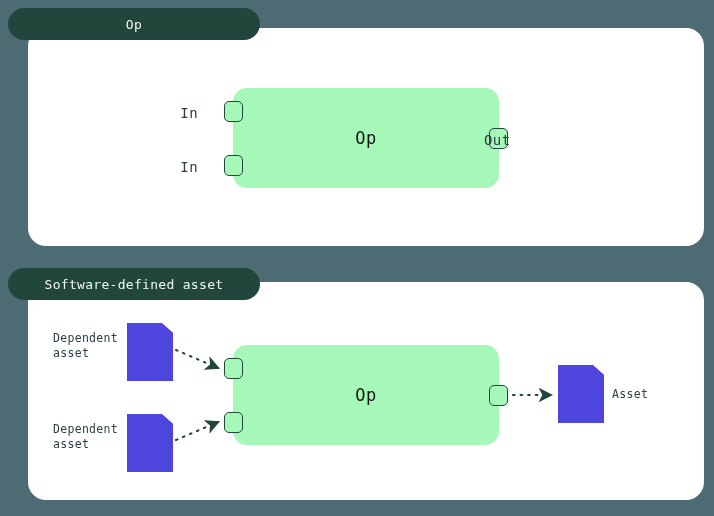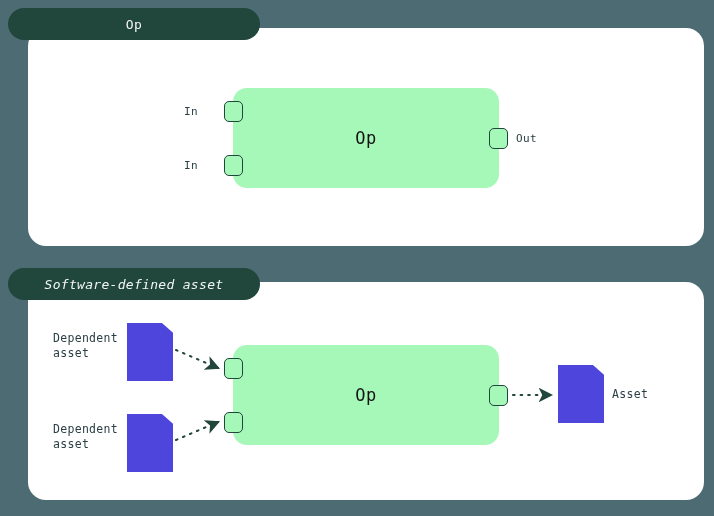--- a/index.html
+++ b/index.html
@@ -40,21 +40,21 @@
     letter-spacing: 0.3px;
     display: flex;
     align-items: center;
     justify-content: center;
     z-index: 3;
     white-space: nowrap;
     padding: 0 14px;
     box-sizing: border-box;
   }
   #tab-op  { left: 8px; top: 8px;   width: 252px; }
-  #tab-sda { left: 8px; top: 268px; width: 252px; font-style: italic; }
+  #tab-sda { left: 8px; top: 268px; width: 252px; }
 
   
   .op-box {
     position: absolute;
     background: #a6f8b8;
     border-radius: 14px;
     display: flex;
     align-items: center;
     justify-content: center;
     z-index: 1;
@@ -80,29 +80,29 @@
   }
   #port-in-1-top  { left: 224px; top: 101px; }
   #port-in-2-top  { left: 224px; top: 155px; }
   #port-out-top   { left: 489px; top: 128px; }
   #port-in-1-bot  { left: 224px; top: 358px; }
   #port-in-2-bot  { left: 224px; top: 412px; }
   #port-out-bot   { left: 489px; top: 385px; }
 
   .port-label {
     position: absolute;
-    font-size: 11px;
+    font-size: 14px;
     color: #2b3f45;
     z-index: 4;
     white-space: nowrap;
     letter-spacing: 0.4px;
   }
   #label-in-1 { left: 198px; top: 105px; transform: translateX(-100%); }
   #label-in-2 { left: 198px; top: 159px; transform: translateX(-100%); }
-  #label-out  { left: 516px; top: 132px; }
+  #label-out  { left: 484px; top: 132px; }
 
   
   .asset-doc {
     position: absolute;
     width: 46px;
     height: 58px;
     background: #4e46dc;
     z-index: 2;
     clip-path: polygon(0 0, 76% 0, 100% 17%, 100% 100%, 0 100%);
   }

